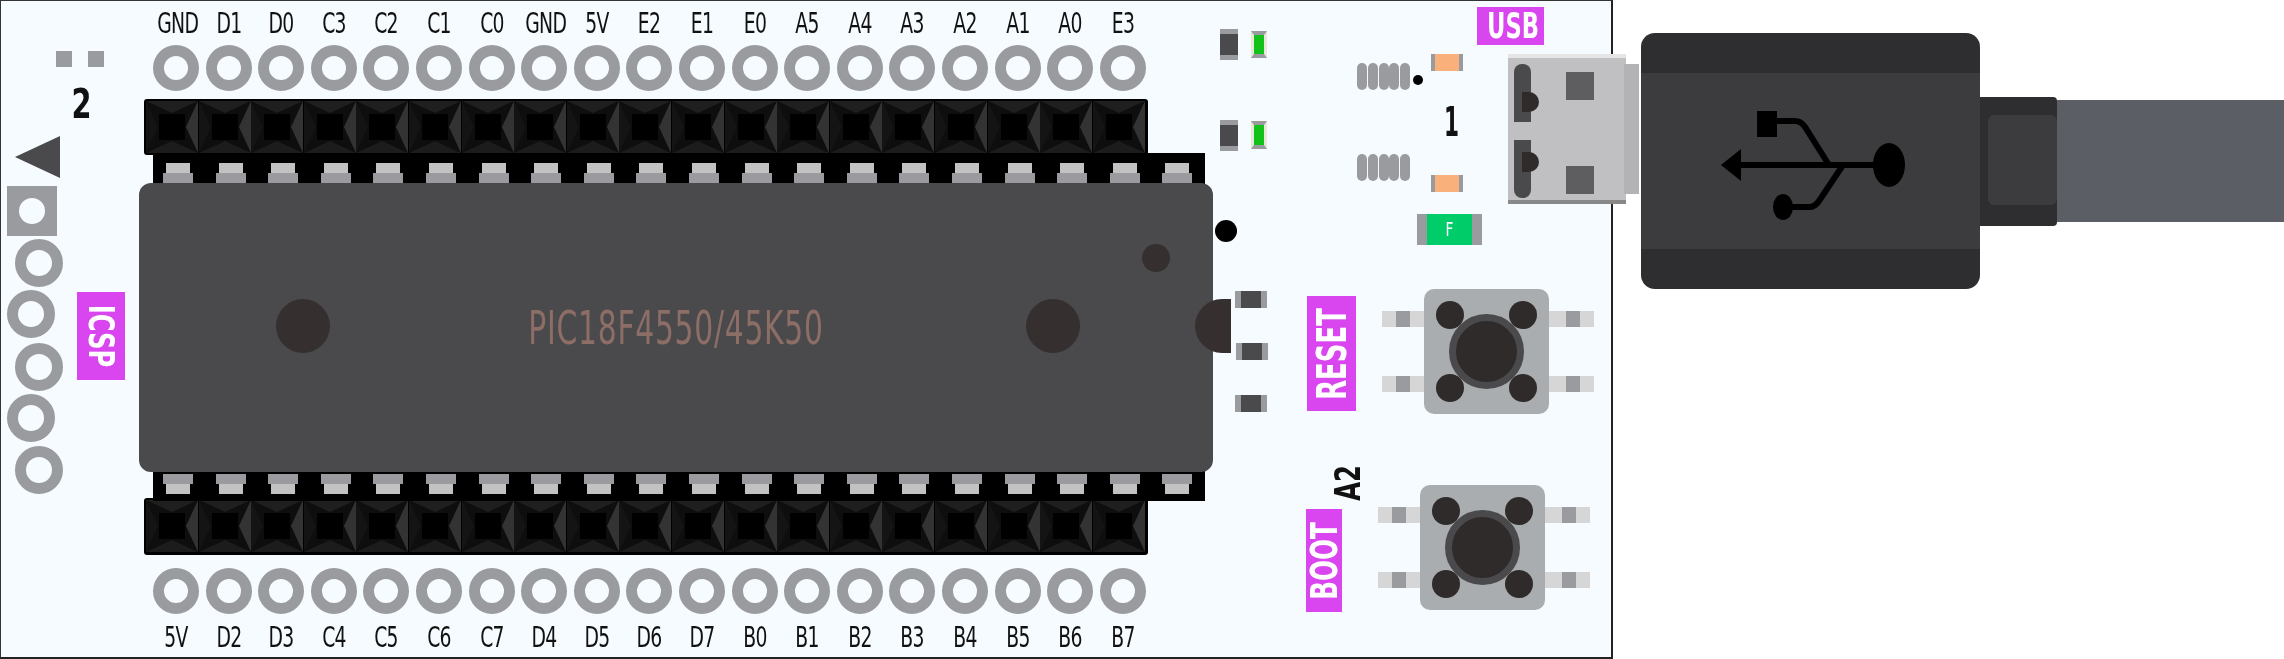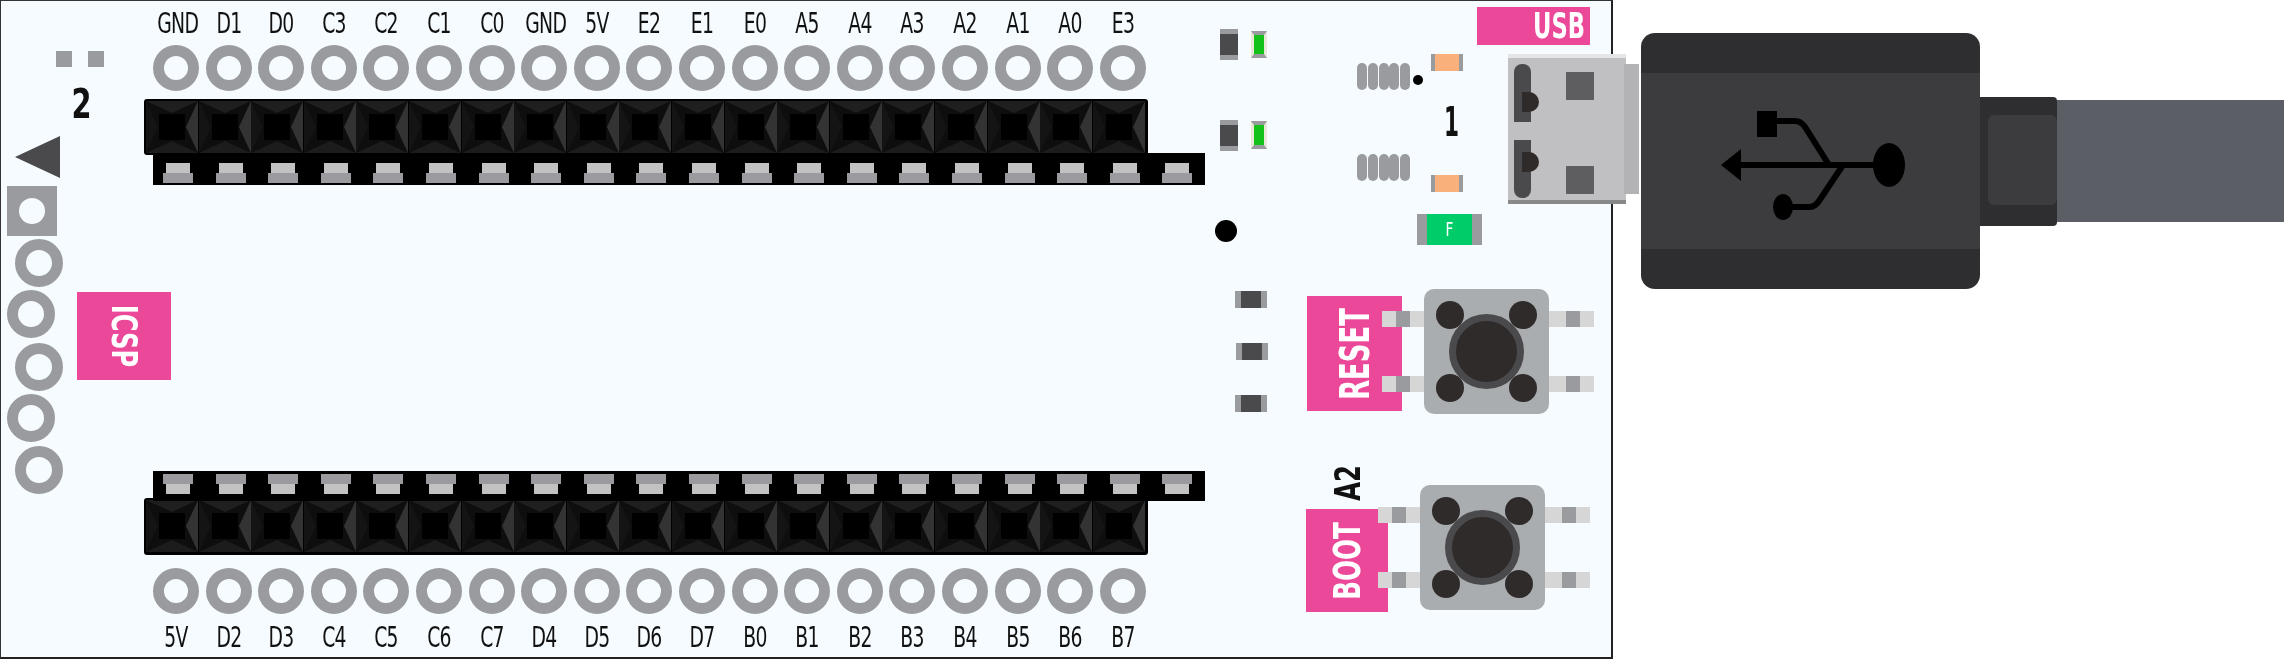--- a/index.html
+++ b/index.html
@@ -17,21 +17,21 @@
   .socket .hole{position:absolute;left:13px;top:13px;width:26px;height:26px;background:#000;}
   .leg{position:absolute;width:30px;height:20px;}
   .leg .a{position:absolute;left:3px;top:0;width:24px;height:10px;background:#c2c2c2;}
   .leg .b{position:absolute;left:0;top:10px;width:30px;height:10px;background:#9b9b9f;}
   .leg.bot .a{top:10px;}
   .leg.bot .b{top:0;}
   #chip{left:138px;top:182px;width:1074px;height:289px;background:#4a4a4c;border-radius:12px;}
   .dimple{position:absolute;border-radius:50%;background:#352f2f;}
   #chip-label{position:absolute;left:0;width:100%;top:118px;text-align:center;font-size:46px;color:#8c6e66;letter-spacing:1px;transform:scaleX(0.72);}
   .icsp-pad{position:absolute;width:48px;height:48px;border-radius:50%;box-sizing:border-box;border:11px solid #9a9b9f;background:#f5fbfe;}
-  .tag{position:absolute;background:#ec4899;color:#fff;padding-left:46px;}
+  .tag{position:absolute;background:#d946ef;color:#fff;}
   .smd-dark{position:absolute;background:#4a4a4c;border-top:5px solid #9a9b9f;border-bottom:5px solid #9a9b9f;box-sizing:border-box;}
   .smd-h{position:absolute;background:#4a4a4c;border-left:6px solid #9a9b9f;border-right:6px solid #9a9b9f;box-sizing:border-box;}
   .led{position:absolute;background:#12c11a;border:4px solid #9a9b9f;border-left:3px solid #e8e8d8;border-right:3px solid #e8e8d8;box-sizing:border-box;}
   .stripe{position:absolute;width:10px;height:27px;border-radius:5px;background:#9a9b9f;}
   .cap{position:absolute;width:32px;height:17px;background:#f9b07a;border-left:4px solid #9a9b9f;border-right:4px solid #9a9b9f;box-sizing:border-box;}
   .btn-leg{position:absolute;height:16px;}
   .btn-body{position:absolute;background:#aaadaf;border-radius:10px;}
   .btn-corner{position:absolute;width:28px;height:28px;border-radius:50%;background:#302b2b;}
   .btn-cap{position:absolute;border-radius:50%;background:#302b2b;border:7px solid #4a4a4c;box-sizing:border-box;}
 </style>
@@ -575,20 +575,27 @@
       <div class="leg bot" style="left: 1108.8px; top: 473px;">
         <div class="a"></div>
         <div class="b"></div>
       </div>
       <div class="leg bot" style="left: 1161.4px; top: 473px;">
         <div class="a"></div>
         <div class="b"></div>
       </div>
     </div>
 
+  <div id="chip" class="abs">
+    <div class="dimple" style="left:137px;top:116px;width:54px;height:54px;"></div>
+    <div class="dimple" style="left:887px;top:116px;width:54px;height:54px;"></div>
+    <div class="dimple" style="left:1003px;top:61px;width:28px;height:28px;"></div>
+    <div class="dimple" style="left:1056px;top:116px;width:36px;height:54px;border-radius:27px 0 0 27px;"></div>
+    <div id="chip-label">PIC18F4550/45K50</div>
+  </div>
   <div class="abs" style="left:1214px;top:219px;width:22px;height:22px;border-radius:50%;background:#000;"></div>
 
   <div class="smd-h" style="left:1234px;top:290px;width:32px;height:17px;"></div>
   <div class="smd-h" style="left:1235px;top:342px;width:32px;height:17px;"></div>
   <div class="smd-h" style="left:1234px;top:394px;width:32px;height:17px;"></div>
 
   <div class="smd-dark" style="left:1219px;top:28px;width:18px;height:31px;"></div>
   <div class="led" style="left:1250px;top:30px;width:16px;height:27px;"></div>
   <div class="smd-dark" style="left:1219px;top:119px;width:18px;height:31px;"></div>
   <div class="led" style="left:1250px;top:120px;width:16px;height:28px;"></div>

